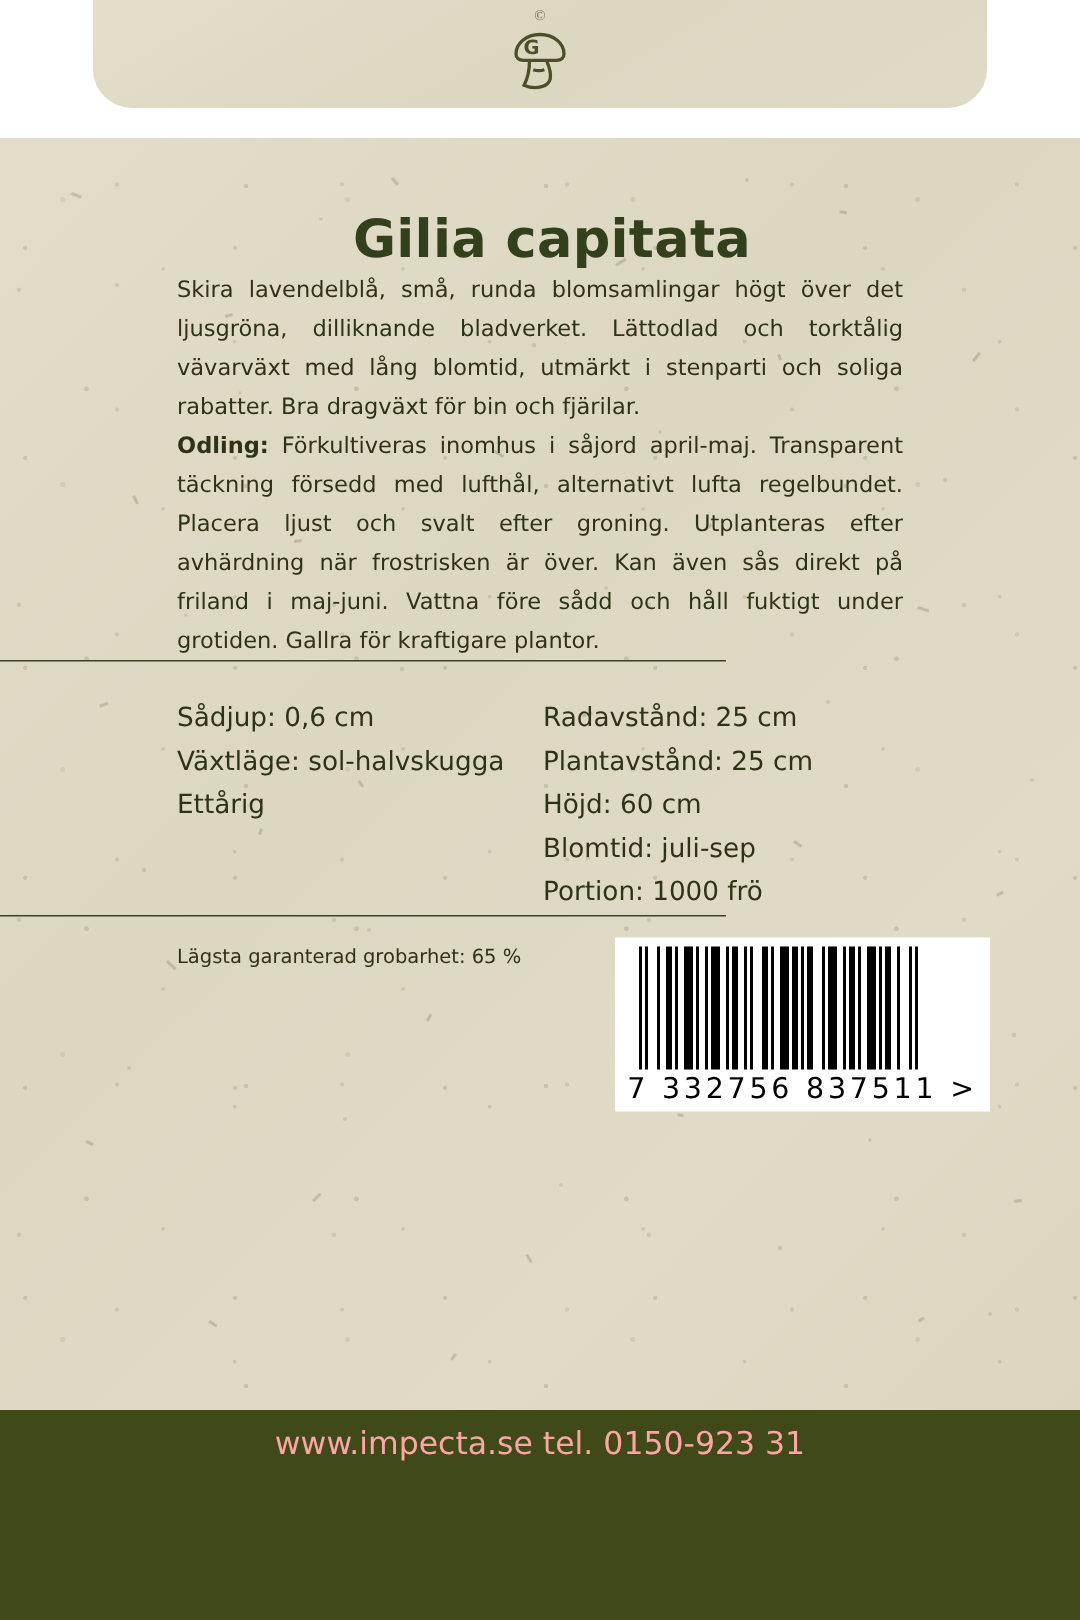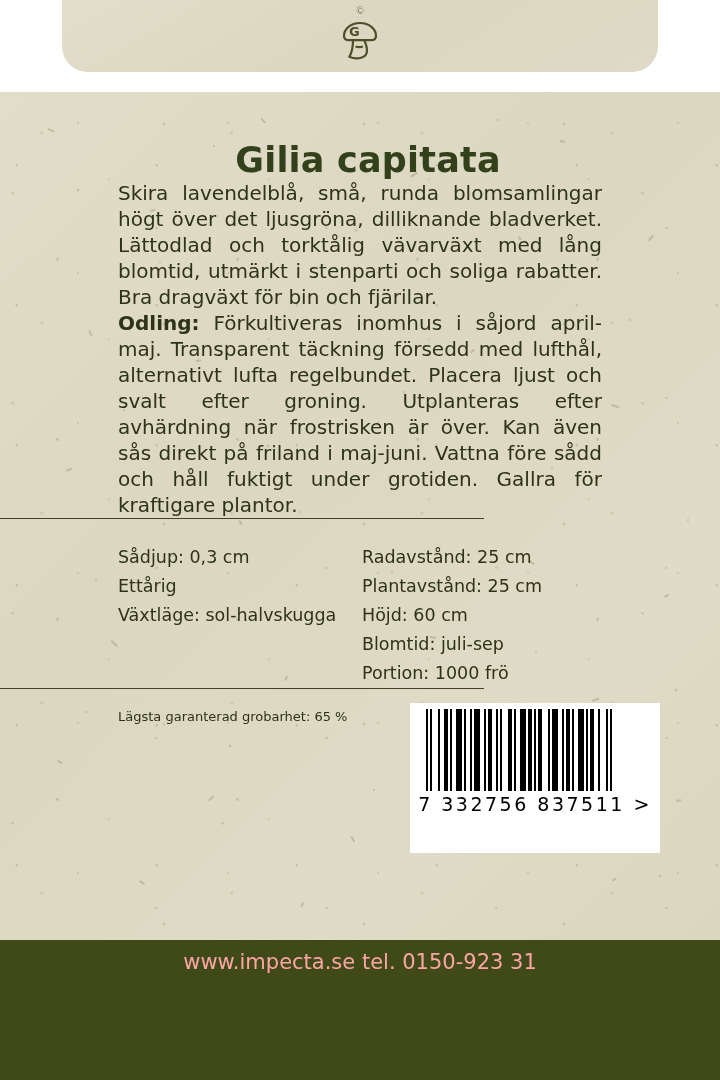--- a/index.html
+++ b/index.html
@@ -96,21 +96,21 @@
   }
 
   .body-col {
     margin: 0 auto;
     width: 484px;
   }
 
   p.para {
     margin: 0;
     color: #2d3316;
-    font-size: 20px;
+    font-size: 15px;
     line-height: 26px;
     text-align: justify;
     font-family: "DejaVu Sans", sans-serif;
   }
   .para-intro { margin-top: 50px; }
   .para-odling { margin-top: 26px; }
   .odling-label { font-weight: bold; }
 
   hr.rule {
     border: none;
@@ -149,21 +149,21 @@
     color: #2d3316;
     font-size: 13px;
     line-height: 19px;
     font-family: "DejaVu Sans", sans-serif;
   }
   .barcode-box {
     position: absolute;
     top: -4px;
     right: -58px;
     width: 250px;
-    height: 150px;
+    height: 116px;
     background: #ffffff;
     padding: 6px 8px 2px 8px;
     box-sizing: border-box;
   }
   .bars {
     height: 82px;
     display: flex;
     align-items: stretch;
     gap: 0;
     margin-left: 8px;
@@ -291,23 +291,23 @@
 
     <div class="body-col">
       <p class="para para-intro">Skira lavendelblå, små, runda blomsamlingar högt över det ljusgröna, dilliknande bladverket. Lättodlad och torktålig vävarväxt med lång blomtid, utmärkt i stenparti och soliga rabatter. Bra dragväxt för bin och fjärilar.</p>
       <p class="para para-odling"><span class="odling-label">Odling:</span><span> Förkultiveras inomhus i såjord april-maj. Transparent täckning försedd med lufthål, alternativt lufta regelbundet. Placera ljust och svalt efter groning. Utplanteras efter avhärdning när frostrisken är över. Kan även sås direkt på friland i maj-juni. Vattna före sådd och håll fuktigt under grotiden. Gallra för kraftigare plantor.</span></p>
     </div>
 
     <hr class="rule rule-top">
 
     <div class="facts">
       <div class="facts-col left">
-        <div class="fact">Sådjup: 0,3 cm</div>
+        <div class="fact">Sådjup: 0,6 cm</div>
+        <div class="fact">Växtläge: sol-halvskugga</div>
         <div class="fact">Ettårig</div>
-        <div class="fact">Växtläge: sol-halvskugga</div>
       </div>
       <div class="facts-col right">
         <div class="fact">Radavstånd: 25 cm</div>
         <div class="fact">Plantavstånd: 25 cm</div>
         <div class="fact">Höjd: 60 cm</div>
         <div class="fact">Blomtid: juli-sep</div>
         <div class="fact">Portion: 1000 frö</div>
       </div>
     </div>
 

